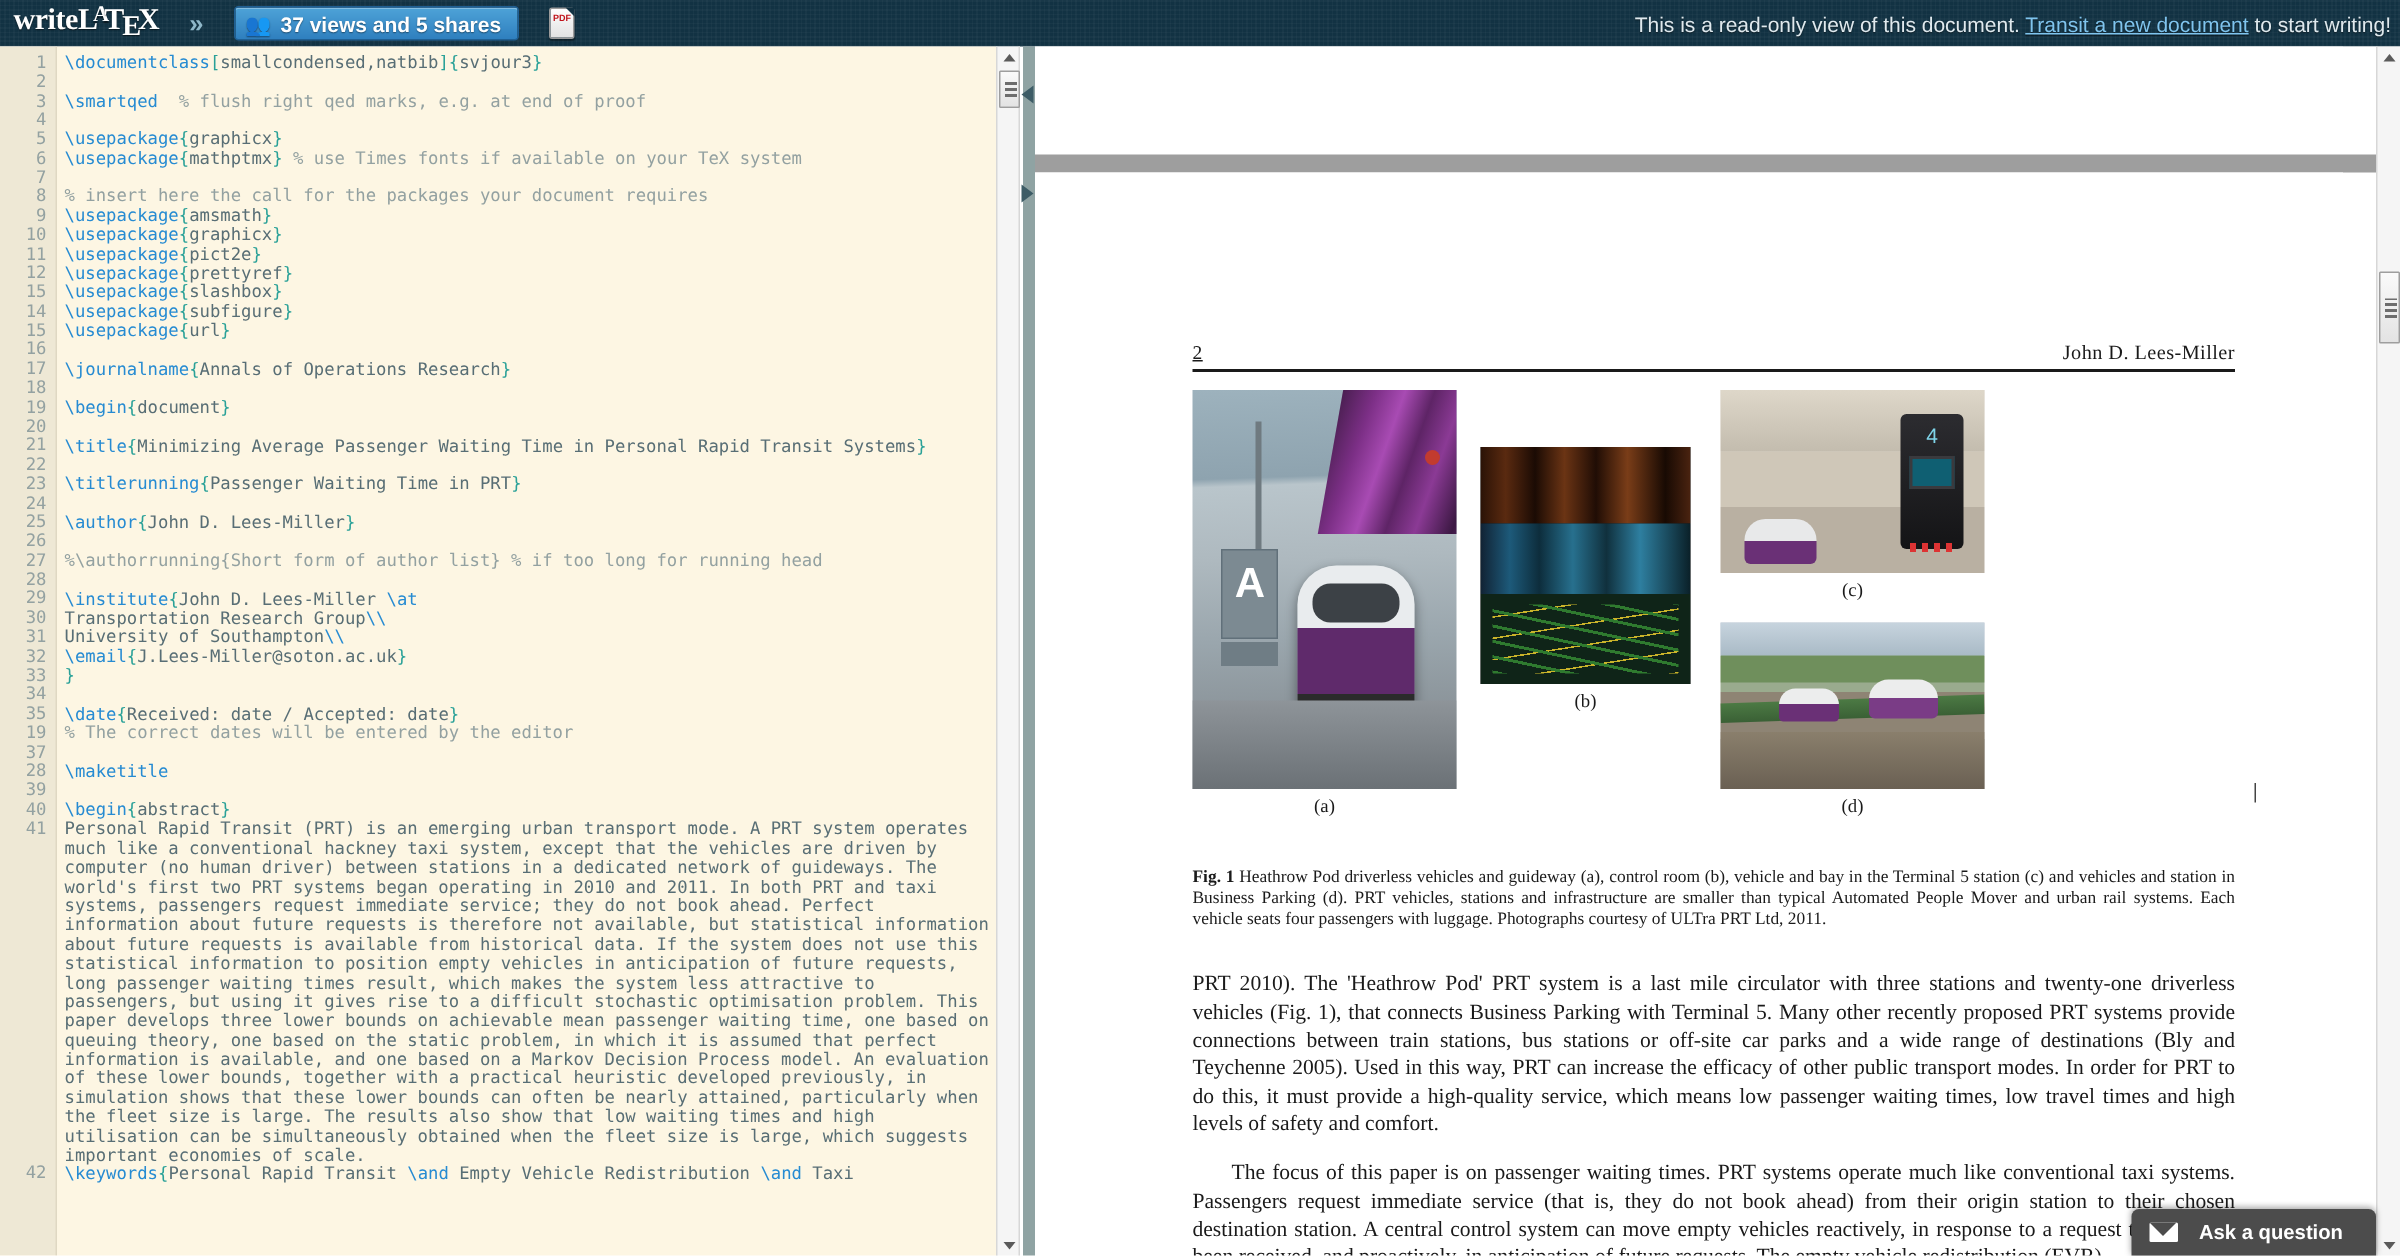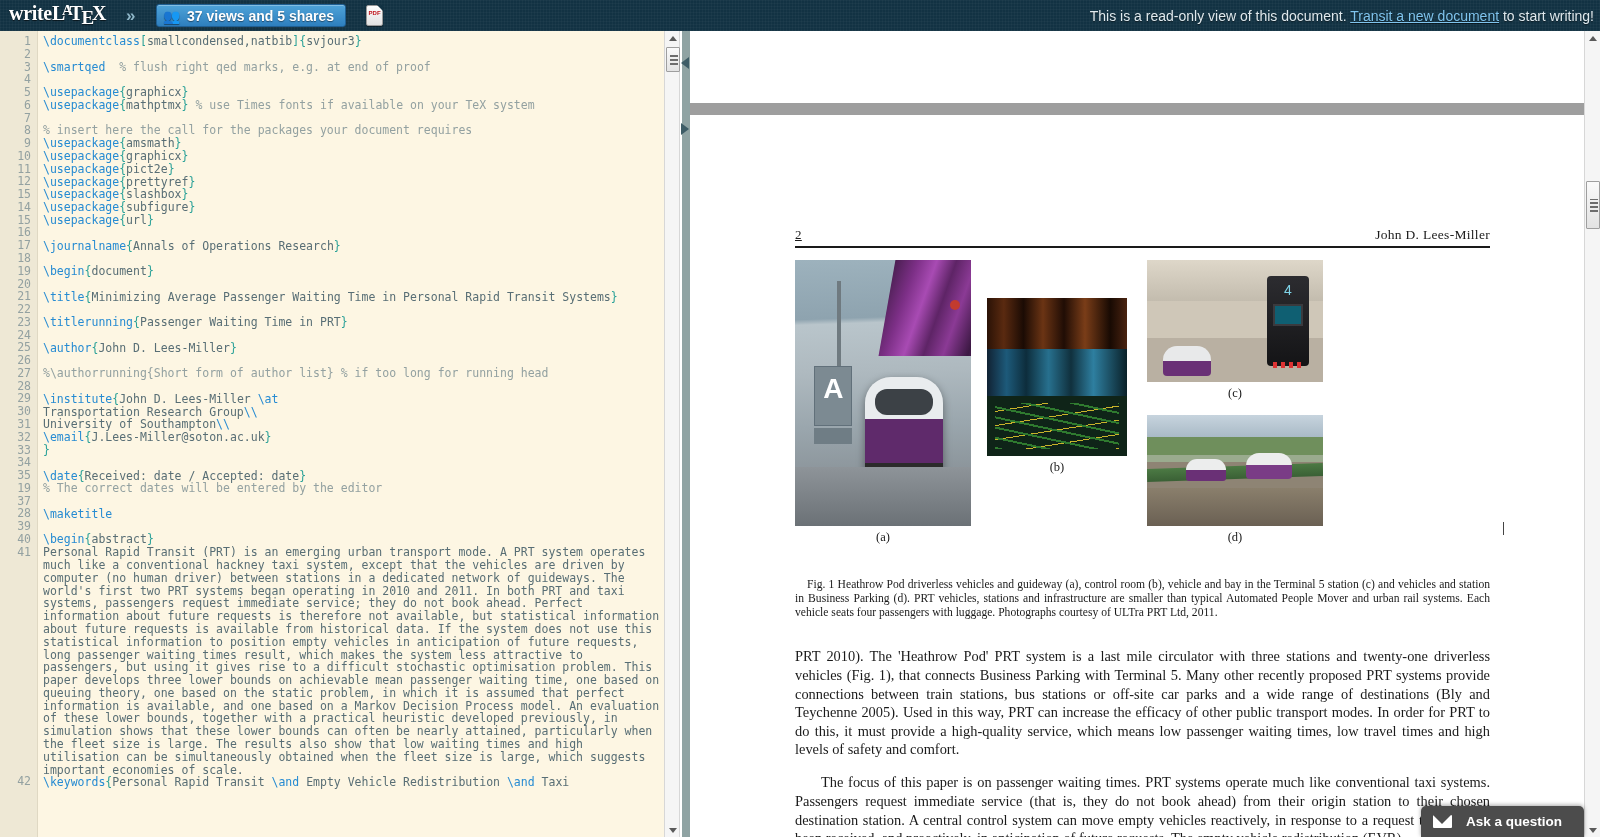--- a/index.html
+++ b/index.html
@@ -277,21 +277,21 @@
     width: 1px; height: 13px; background: #444;
   }
 
   #fig-caption {
     margin-top: 22px;
     font-size: 11.6px;
     line-height: 13.8px;
     text-align: justify;
     font-family: "Liberation Serif", serif;
   }
-  #fig-caption b { font-weight: normal; margin-left: 12px; }
+  #fig-caption b { font-weight: bold; }
 
   .body-para {
     font-size: 14.4px;
     line-height: 18.6px;
     text-align: justify;
     font-family: "Liberation Serif", serif;
   }
   #para-1 { margin-top: 28px; }
   #para-2 { margin-top: 0; text-indent: 26px; }
 

